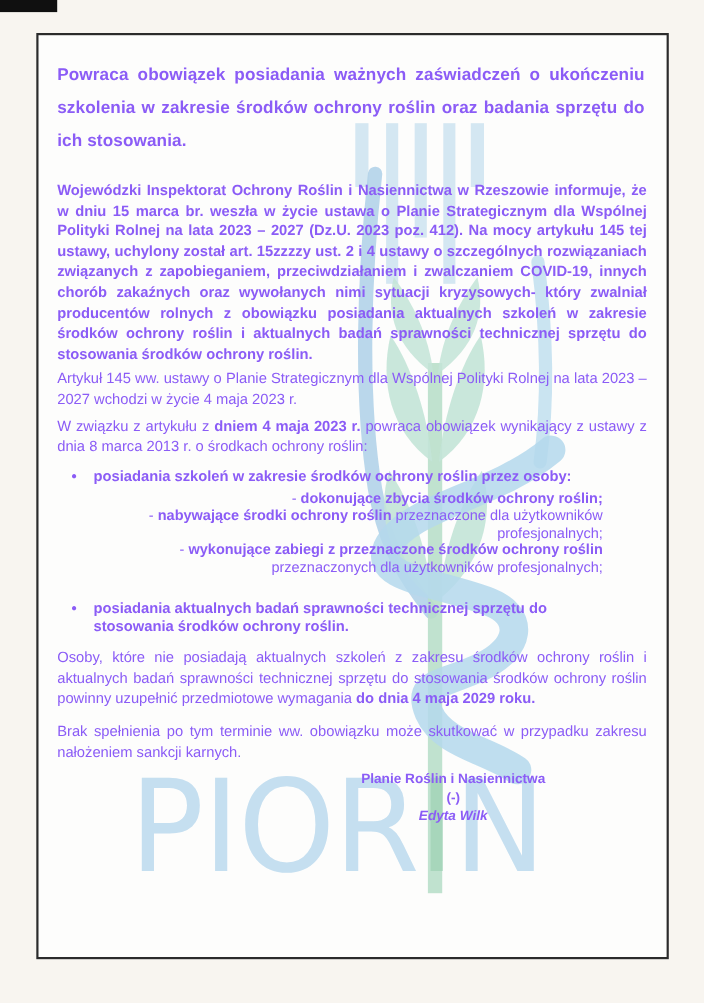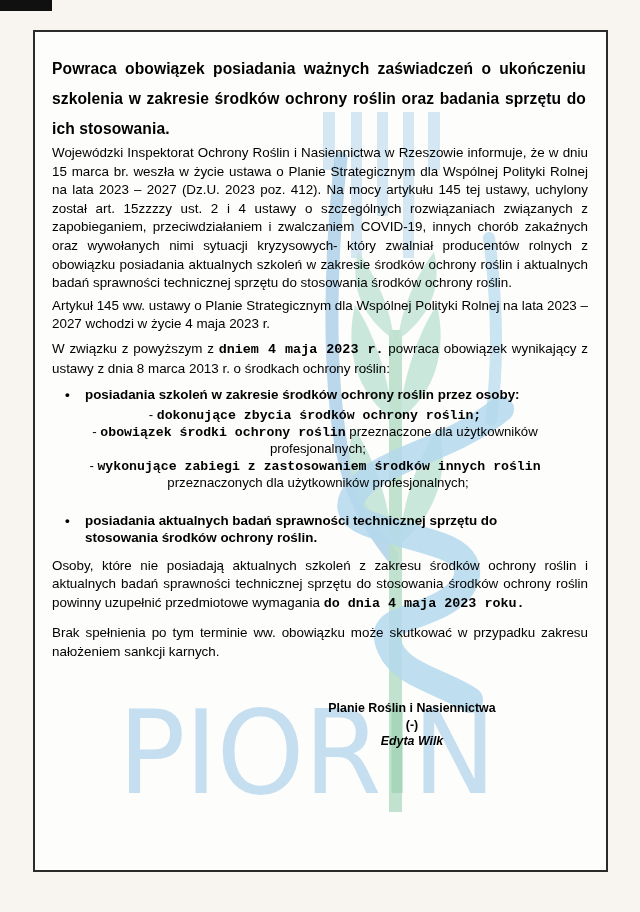--- a/index.html
+++ b/index.html
@@ -30,43 +30,43 @@
     font-family:"DejaVu Sans",sans-serif;
     font-size:112px;line-height:1.0;letter-spacing:-1px;
     color:#bcdaee;opacity:.85;white-space:nowrap;
     transform:scaleY(1.04);transform-origin:top left;
   }
   .watermark .wm-green{color:#a3d4b8;}
   .content{
     position:absolute;left:0;top:0;width:571px;height:838px;
     z-index:1;
     padding:0 18px 0 17px;box-sizing:border-box;
-    color:#000000;
+    color:#8b5cf6;
     font-size:13.4px;line-height:18.6px;
   }
   .heading{
     margin:22px 2px 0 0;
     font-size:15.6px;line-height:30px;font-weight:bold;
     text-align:justify;letter-spacing:.1px;
   }
   p{margin:0;text-align:justify;}
-  .p1{margin-top:0;}
+  .p1{margin-top:20px;font-weight:bold;}
   .p2{margin-top:4px;}
   .p3{margin-top:6px;}
-  .b{font-weight:bold;font-family:Liberation Mono, monospace;}
+  .b{font-weight:bold;}
   .bullet{
     position:relative;margin:8px 0 0 0;padding-left:33px;
     font-weight:bold;text-align:left;line-height:18px;
   }
   .bullet .dot{position:absolute;left:13px;top:0;font-weight:bold;}
   .bullet2{margin-top:20px;line-height:17px;padding-right:90px;}
   .sublist{margin-top:3px;}
   .subitem{
     margin-left:36px;text-indent:-6px;
-    font-size:13.2px;line-height:15.9px;text-align:center;
+    font-size:13.2px;line-height:15.9px;text-align:right;
     padding-right:40px;
   }
   .p4{margin-top:11px;}
   .p5{margin-top:11px;}
   .signature{
     position:absolute;top:668px;left:262px;width:230px;
     text-align:center;font-size:12.4px;line-height:16.5px;font-weight:bold;
   }
   .sig-name{font-style:italic;}
 </style>
@@ -103,33 +103,33 @@
   <div class="watermark"><span>PIOR</span><span class="wm-green">I</span><span>N</span></div>
 
   <div class="content">
 
     <div class="heading">Powraca obowiązek posiadania ważnych zaświadczeń o ukończeniu szkolenia w zakresie środków ochrony roślin oraz badania sprzętu do ich stosowania.</div>
 
     <p class="p1">Wojewódzki Inspektorat Ochrony Roślin i Nasiennictwa w Rzeszowie informuje, że w dniu 15 marca br. weszła w życie ustawa o Planie Strategicznym dla Wspólnej Polityki Rolnej na lata 2023 – 2027 (Dz.U. 2023 poz. 412). Na mocy artykułu 145 tej ustawy, uchylony został art. 15zzzzy ust. 2 i 4 ustawy o szczególnych rozwiązaniach związanych z zapobieganiem, przeciwdziałaniem i zwalczaniem COVID-19, innych chorób zakaźnych oraz wywołanych nimi sytuacji kryzysowych- który zwalniał producentów rolnych z obowiązku posiadania aktualnych szkoleń w zakresie środków ochrony roślin i aktualnych badań sprawności technicznej sprzętu do stosowania środków ochrony roślin.</p>
 
     <p class="p2">Artykuł 145 ww. ustawy o Planie Strategicznym dla Wspólnej Polityki Rolnej na lata 2023 – 2027 wchodzi w życie 4 maja 2023 r.</p>
 
-    <p class="p3"><span>W związku z powyższym z </span><span class="b">dniem 4 maja 2023 r.</span><span> powraca obowiązek wynikający z ustawy z dnia 8 marca 2013 r. o środkach ochrony roślin:</span></p>
+    <p class="p3"><span>W związku z artykułu z </span><span class="b">dniem 4 maja 2023 r.</span><span> powraca obowiązek wynikający z ustawy z dnia 8 marca 2013 r. o środkach ochrony roślin:</span></p>
 
     <div class="bullet"><span class="dot">•</span><span>posiadania szkoleń w zakresie środków ochrony roślin przez osoby:</span></div>
 
     <div class="sublist">
       <div class="subitem"><span>- </span><span class="b">dokonujące zbycia środków ochrony roślin;</span><span></span><span class="b"></span></div>
-      <div class="subitem"><span>- </span><span class="b">obowiązek środki ochrony roślin</span><span> przeznaczone dla użytkowników profesjonalnych;</span><span class="b"></span></div>
-      <div class="subitem"><span>- </span><span class="b">wykonujące zabiegi z zastosowaniem środków innych roślin</span><span> przeznaczonych dla użytkowników profesjonalnych;</span><span class="b"></span></div>
+      <div class="subitem"><span>- </span><span class="b">nabywające środki ochrony roślin</span><span> przeznaczone dla użytkowników profesjonalnych;</span><span class="b"></span></div>
+      <div class="subitem"><span>- </span><span class="b">wykonujące zabiegi z przeznaczone środków ochrony roślin</span><span> przeznaczonych dla użytkowników profesjonalnych;</span><span class="b"></span></div>
     </div>
 
     <div class="bullet bullet2"><span class="dot">•</span><span>posiadania aktualnych badań sprawności technicznej sprzętu do stosowania środków ochrony roślin.</span></div>
 
-    <p class="p4"><span>Osoby, które nie posiadają aktualnych szkoleń z zakresu środków ochrony roślin i aktualnych badań sprawności technicznej sprzętu do stosowania środków ochrony roślin powinny uzupełnić przedmiotowe wymagania </span><span class="b">do dnia 4 maja 2023 roku.</span></p>
+    <p class="p4"><span>Osoby, które nie posiadają aktualnych szkoleń z zakresu środków ochrony roślin i aktualnych badań sprawności technicznej sprzętu do stosowania środków ochrony roślin powinny uzupełnić przedmiotowe wymagania </span><span class="b">do dnia 4 maja 2029 roku.</span></p>
 
     <p class="p5">Brak spełnienia po tym terminie ww. obowiązku może skutkować w przypadku zakresu nałożeniem sankcji karnych.</p>
 
     <div class="signature">
       <div>Planie Roślin i Nasiennictwa</div>
       <div>(-)</div>
       <div class="sig-name">Edyta Wilk</div>
     </div>
 
   </div>

